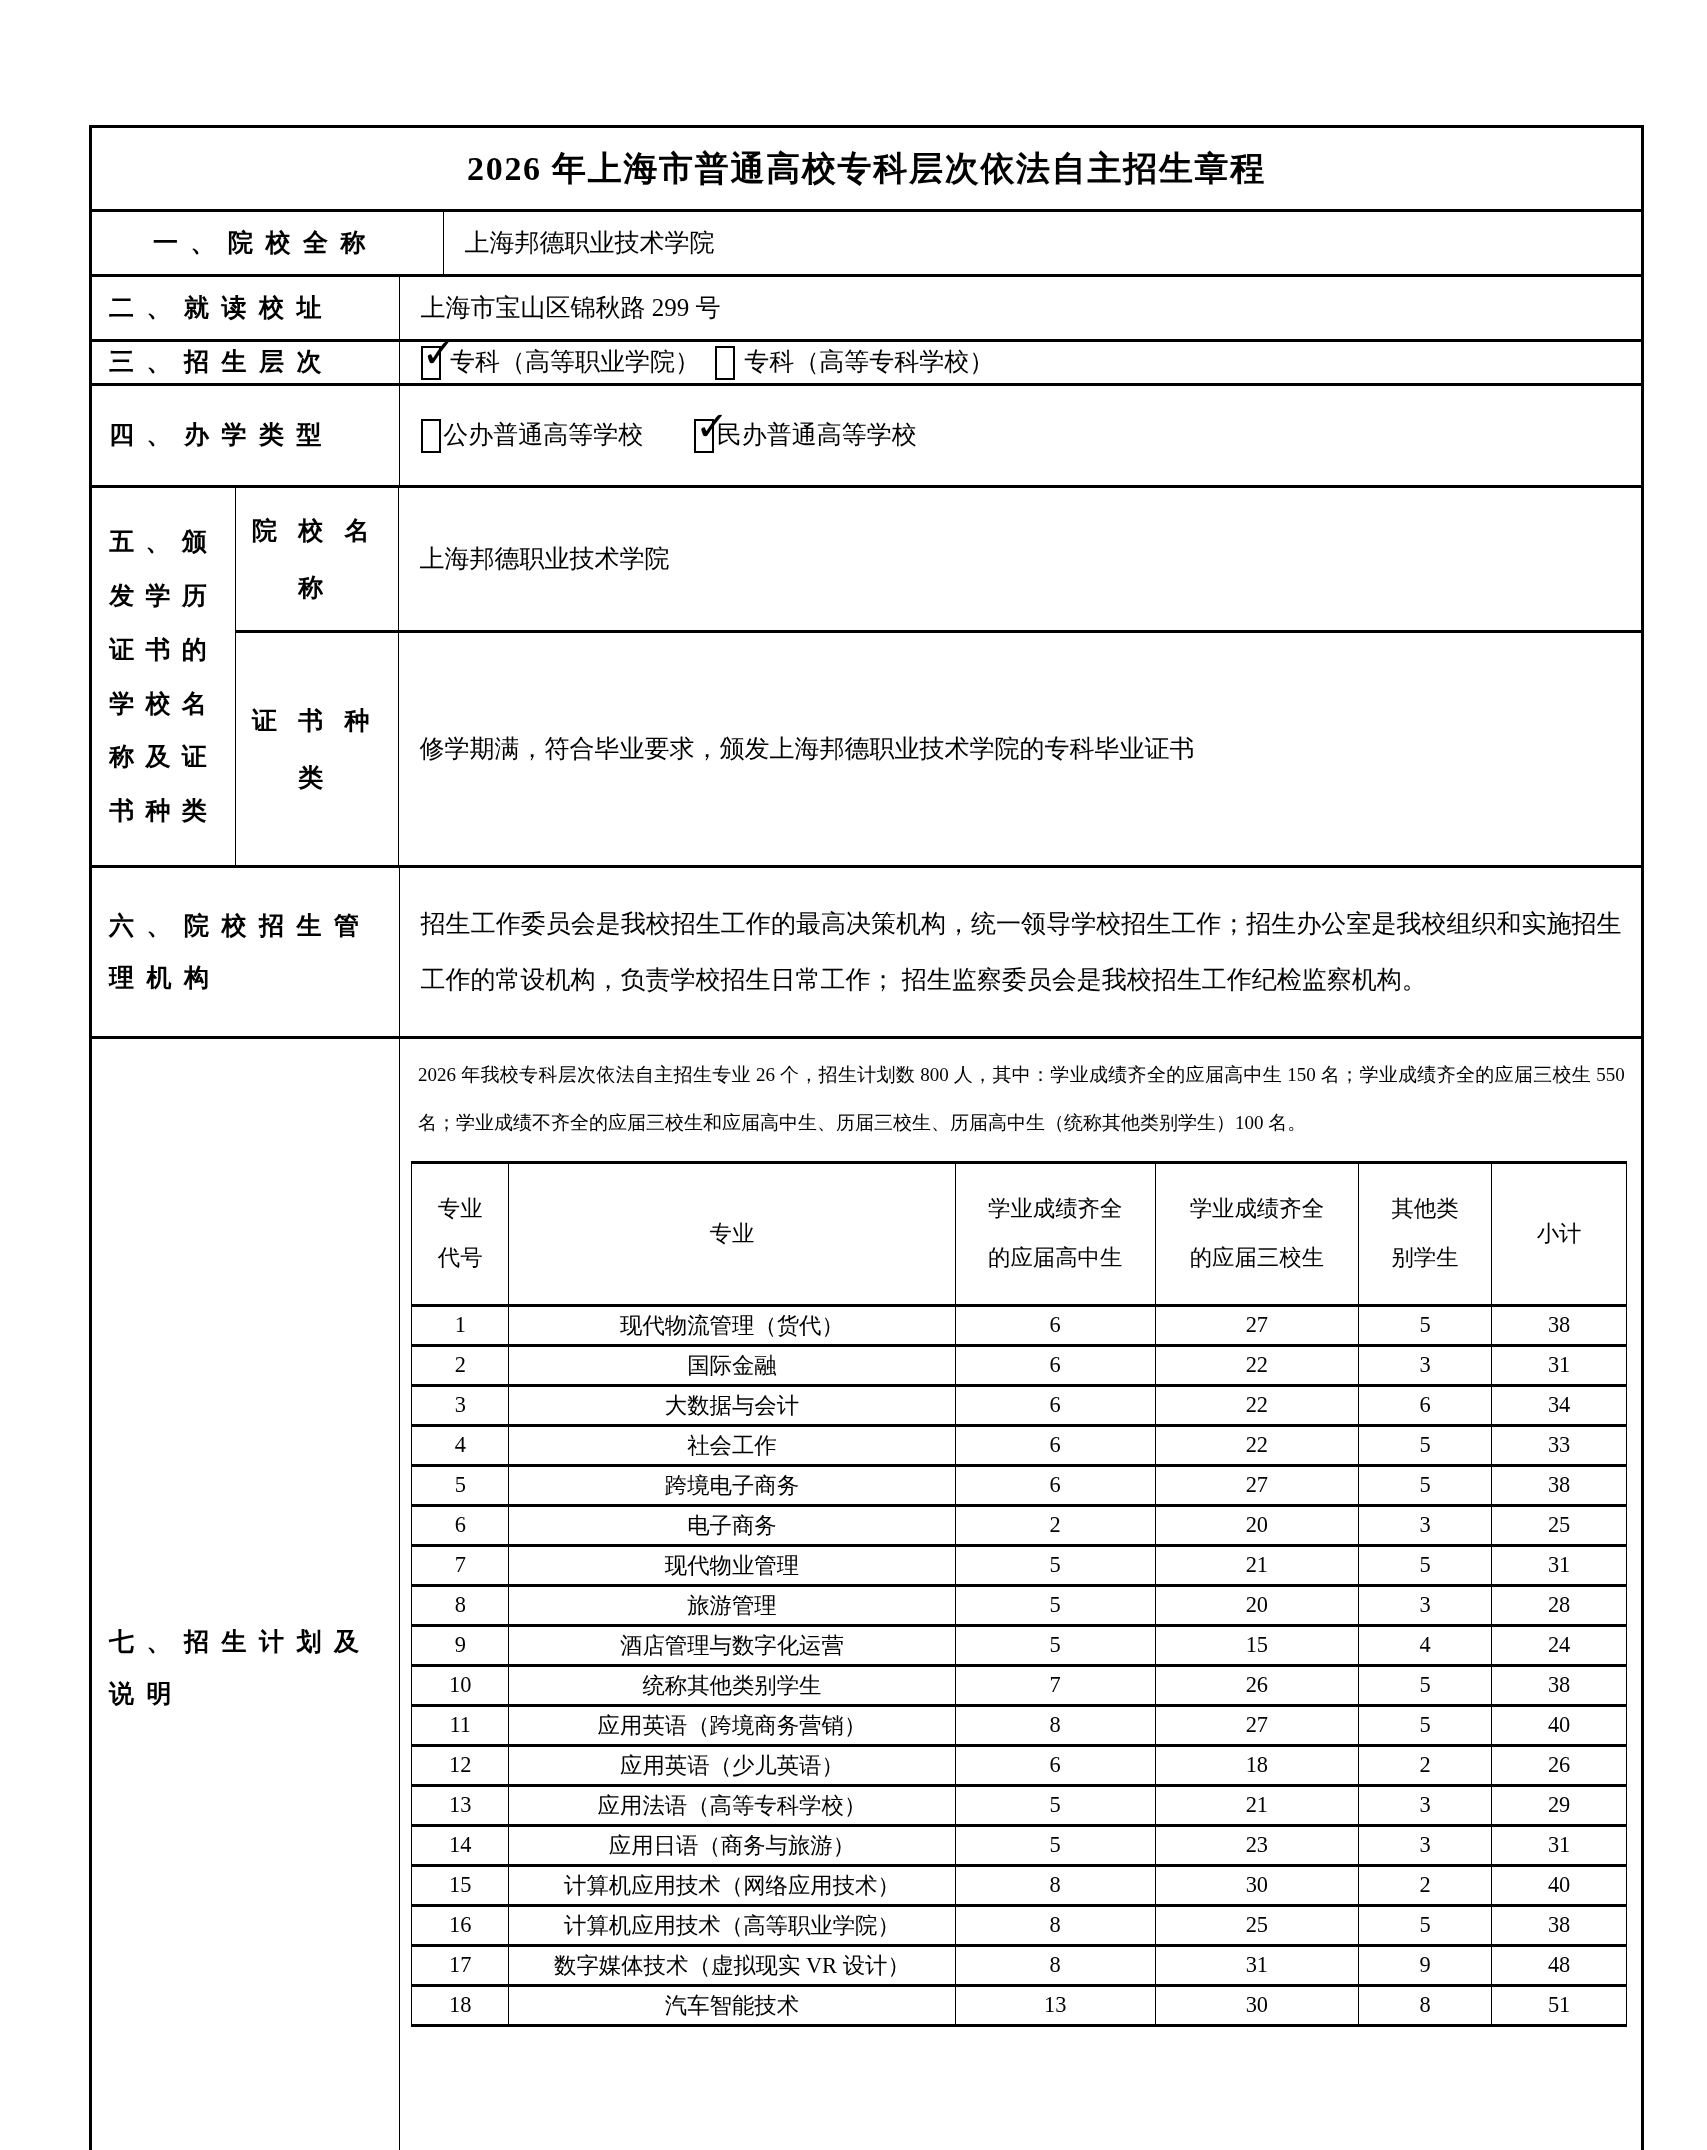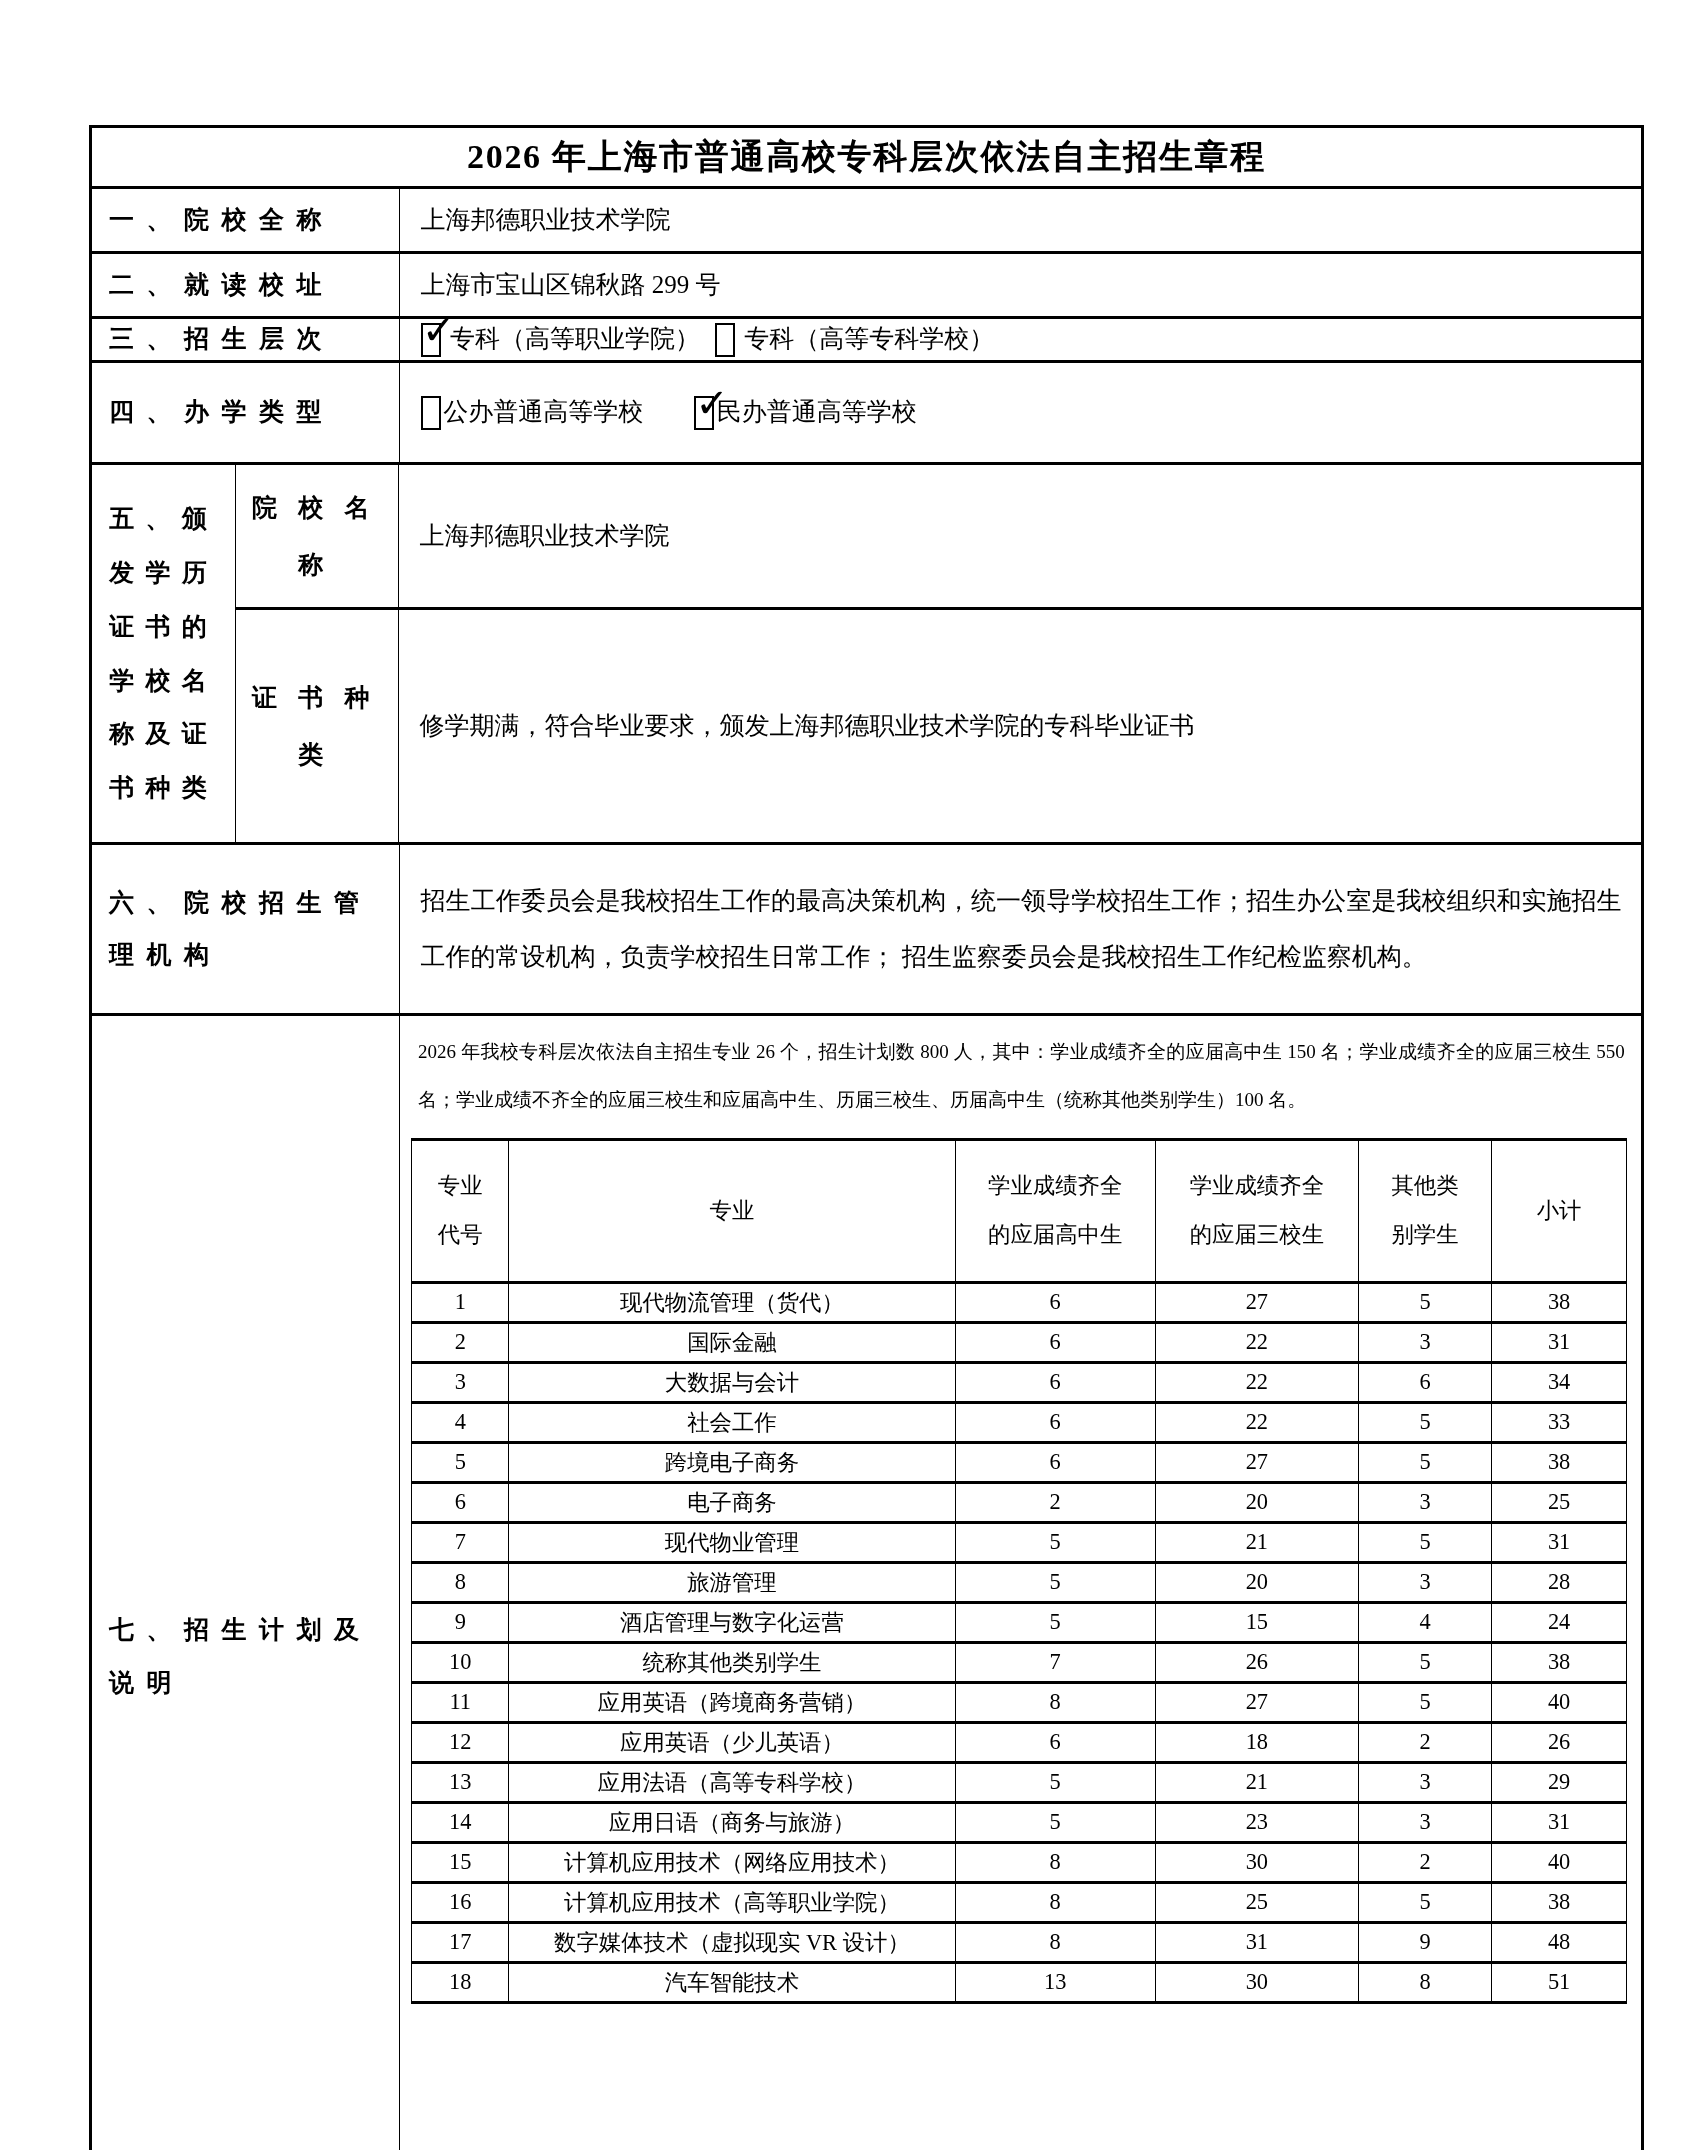--- a/index.html
+++ b/index.html
@@ -14,24 +14,24 @@
   .doc {
     position:absolute; left:89px; top:125px;
     width:1555px; height:2175px;
     border:3.9px solid #000;
     display:flex; flex-direction:column;
     background:#fff;
   }
   .drow { display:flex; flex:0 0 auto; border-top:3px solid #000; min-height:0; }
   .drow.first { border-top:none; }
 
-  .title-row { height:58px; align-items:center; justify-content:center; }
+  .title-row { height:81px; align-items:center; justify-content:center; }
   .doc-title { font-size:34px; font-weight:bold; letter-spacing:1.7px; white-space:nowrap; }
 
-  .h-r1 { height:65px; } .h-r2 { height:65px; } .h-r3 { height:44px; }
+  .h-r1 { height:65px;padding-left:44px; } .h-r2 { height:65px; } .h-r3 { height:44px; }
   .h-r4 { height:102px; } .h-r5 { height:380px; } .h-r6 { height:171px; }
   .h-r7 { flex:1 1 auto; }
 
   .lbl {
     flex:0 0 308px; border-right:1.7px solid #000;
     display:flex; align-items:center;
     padding:0 7.7px 0 17px;
     font-size:25px; font-weight:bold;
     letter-spacing:0.5em; line-height:2.1;
     white-space:pre-line;

